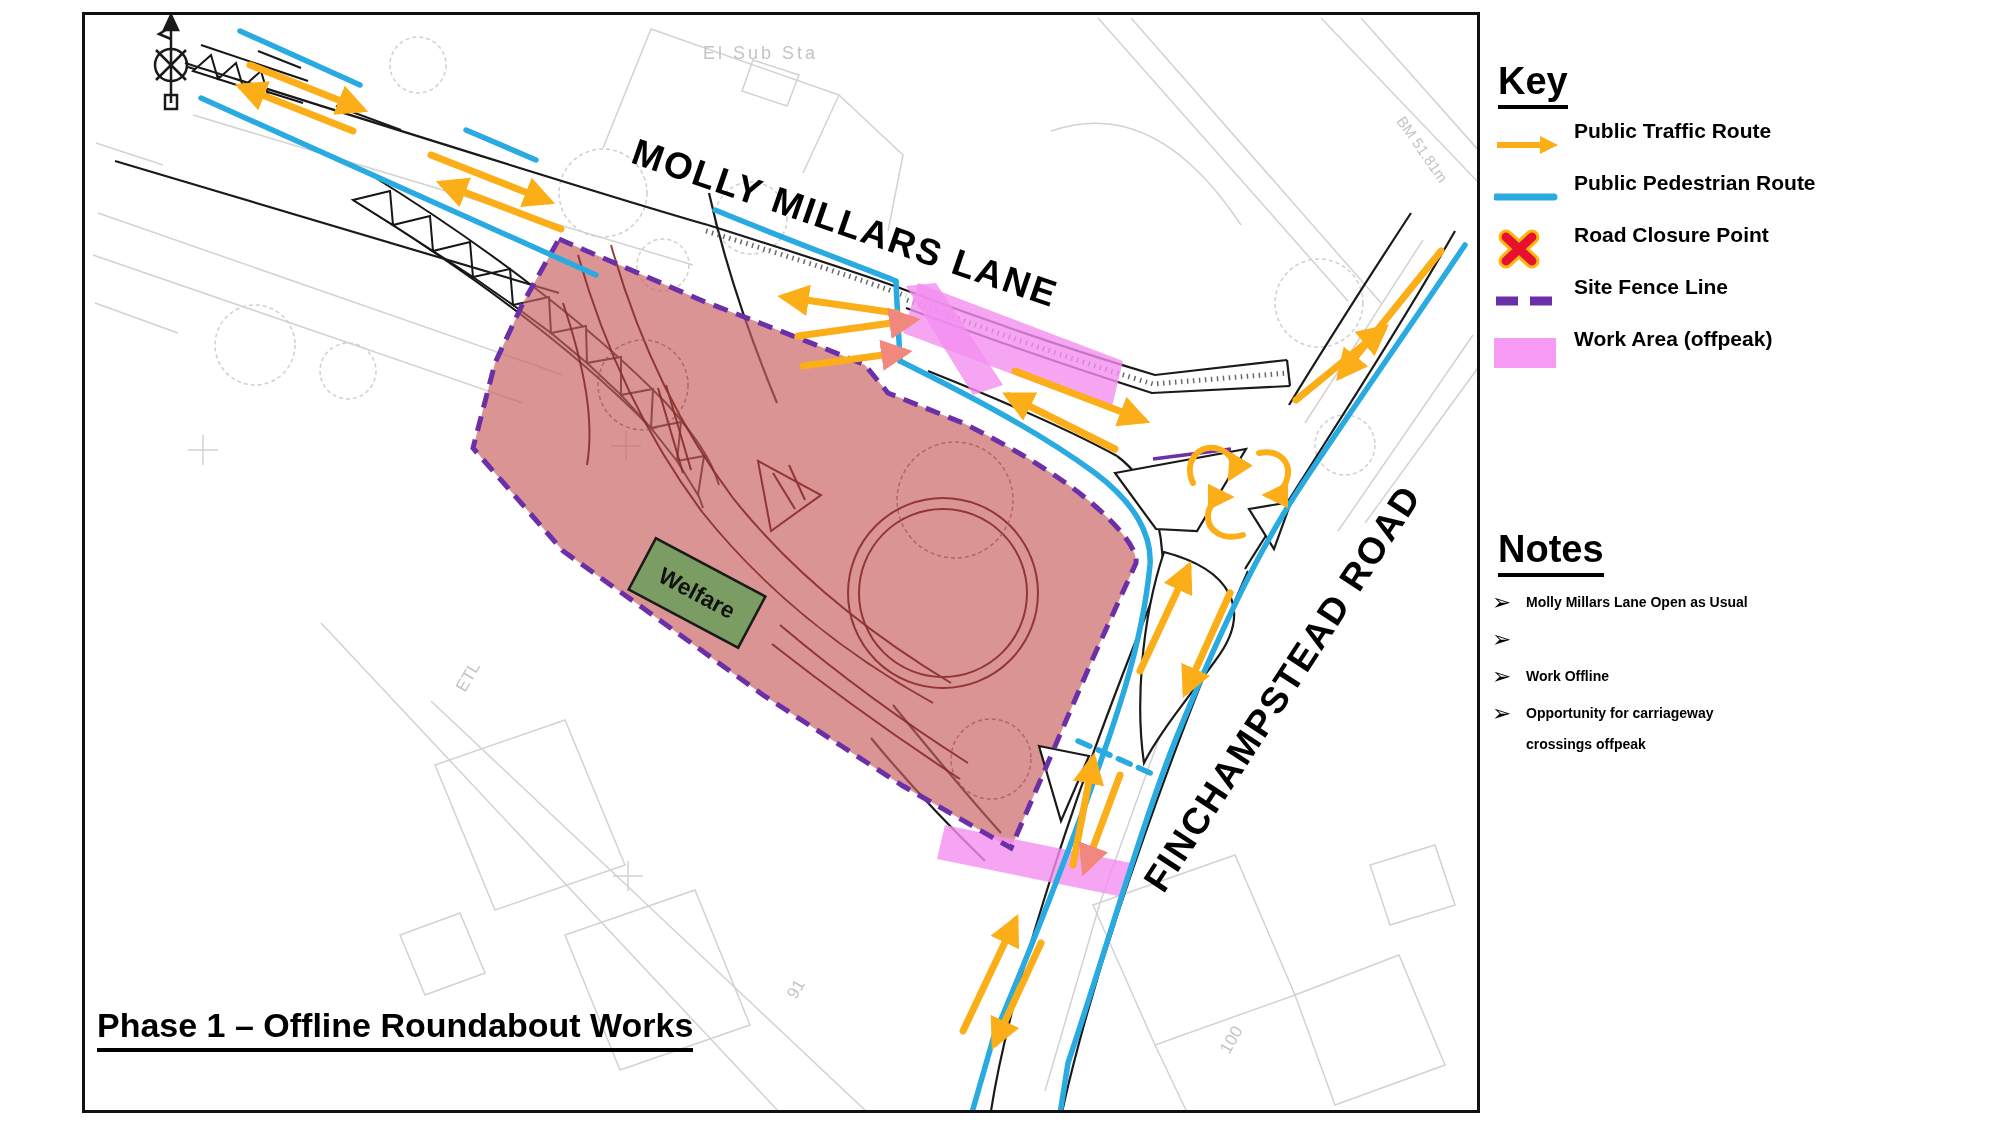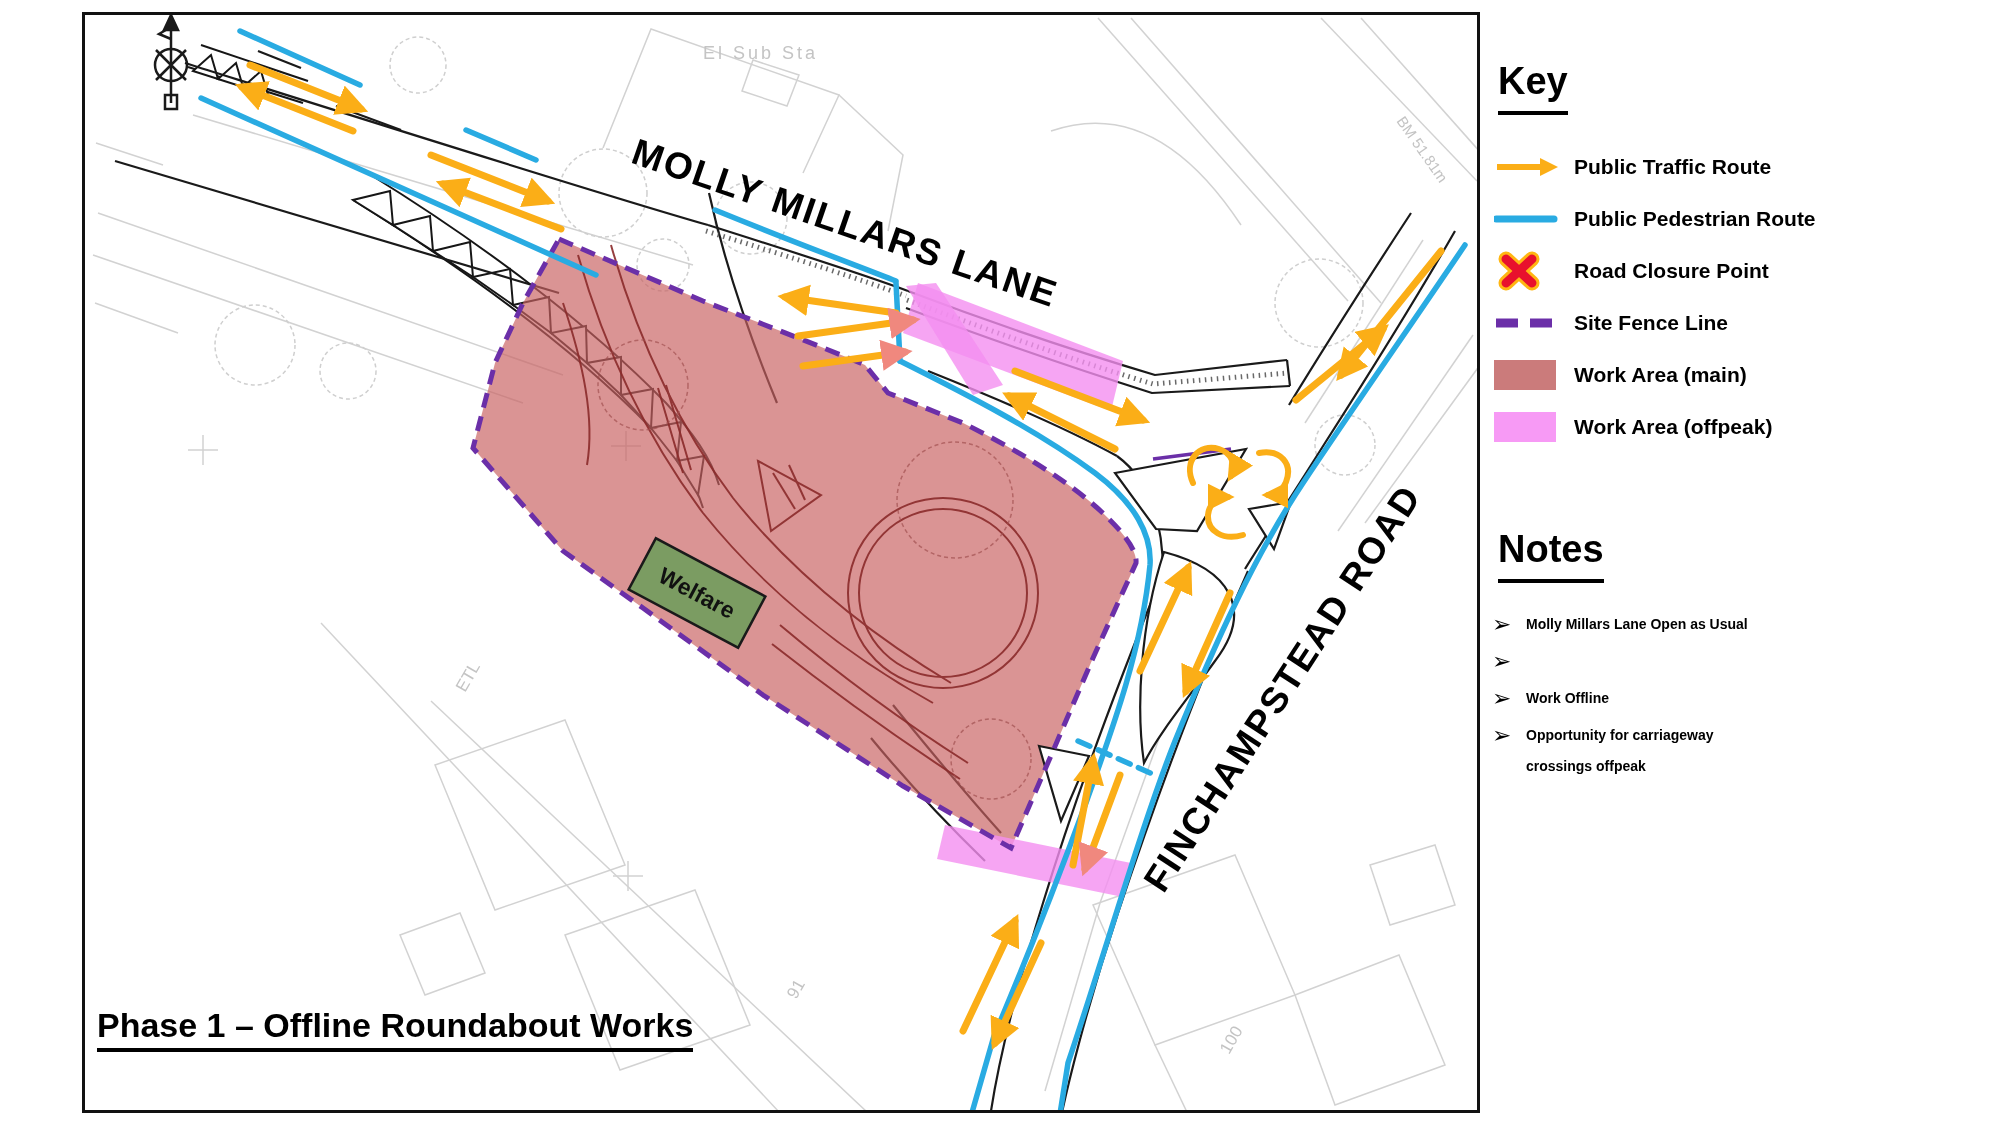--- a/index.html
+++ b/index.html
@@ -3,23 +3,23 @@
 <meta charset="utf-8">
 <style>
   html,body{margin:0;padding:0;background:#fff;}
   body{width:2000px;height:1130px;position:relative;font-family:"Liberation Sans",sans-serif;overflow:hidden;}
   .map-frame{position:absolute;left:82px;top:12px;width:1392px;height:1095px;border:3px solid #111;background:#fff;}
   .map-frame svg{position:absolute;left:0;top:0;}
   .phase-title{position:absolute;left:12px;bottom:58px;font-size:34px;font-weight:bold;color:#000;
     border-bottom:4px solid #000;padding-bottom:3px;letter-spacing:0px;text-align:center;}
   .side-panel{position:absolute;left:1492px;top:60px;width:500px;}
   .panel-heading{font-size:38px;font-weight:bold;color:#000;display:inline-block;
-    border-bottom:4px solid #000;padding-bottom:8px;margin:0 0 26px 6px;}
+    border-bottom:4px solid #000;padding-bottom:2px;margin:0 0 10px 6px;}
   .key-list{margin-left:2px;}
-  .key-item{display:flex;align-items:center;height:52px;}
+  .key-item{display:flex;height:52px;}
   .key-swatch{width:80px;display:flex;justify-content:flex-start;align-items:center;flex:0 0 80px;}
   .key-label{font-size:21px;font-weight:bold;color:#000;}
   .notes-block{position:absolute;left:1492px;top:528px;width:500px;}
   .note-item{display:flex;align-items:flex-start;margin-bottom:6px;}
   .note-bullet{font-size:23px;line-height:31px;width:34px;flex:0 0 34px;color:#000;}
   .note-text{font-size:14px;font-weight:bold;line-height:31px;color:#000;white-space:pre-line;}
   .swatch-rect{width:62px;height:30px;border:0;}
 </style>
 </head>
 <body>
@@ -270,26 +270,20 @@
         <svg width="66" height="24">
             <g stroke="#6B2FA8" stroke-width="9">
               <line x1="2" y1="12" x2="24" y2="12"></line>
               <line x1="36" y1="12" x2="58" y2="12"></line>
             </g>
           </svg>
       </span>
       <span class="key-label">Site Fence Line</span>
     </div>
 
-    <div class="key-item">
-      <span class="key-swatch">
-        <span class="swatch-rect" style="background:#CB7B7B;"></span>
-      </span>
-      <span class="key-label">Work Area (main)</span>
-    </div>
 
     <div class="key-item">
       <span class="key-swatch">
         <span class="swatch-rect" style="background:#F79AF5;"></span>
       </span>
       <span class="key-label">Work Area (offpeak)</span>
     </div>
   </div>
 </div>
 

